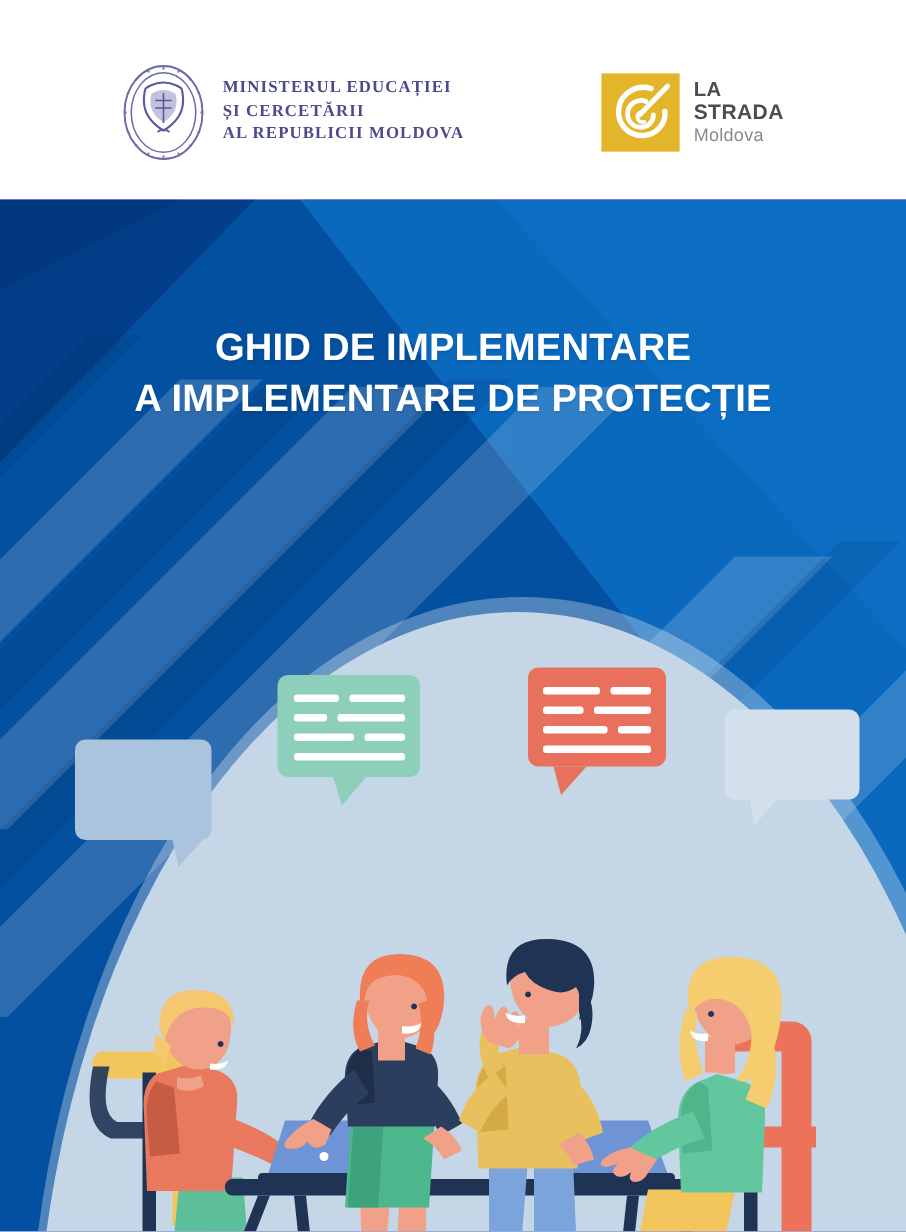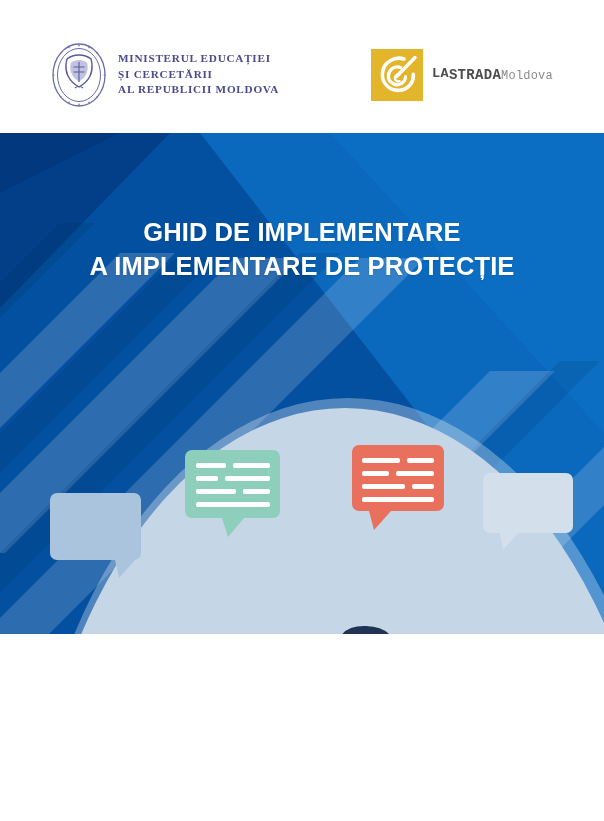--- a/index.html
+++ b/index.html
@@ -20,28 +20,28 @@
   .logo-ministry { display:flex; align-items:center; gap:11px; }
   .crest { width:56px; height:64px; flex:0 0 auto; }
   .ministry-text {
     color:#4a4a8c;
     font-family:"Liberation Serif", serif;
     font-size:11.2px; font-weight:bold; line-height:1.42;
     letter-spacing:.75px; white-space:nowrap;
   }
   .logo-lastrada { display:flex; align-items:center; gap:9px; }
   .ls-mark { width:52px; height:52px; flex:0 0 auto; background:#e2b52b; }
-  .ls-words { display:flex; line-height:1;font-family:Liberation Mono, monospace; }
+  .ls-words { display:flex; flex-direction:column; line-height:1; }
   .ls-la { color:#4d4d4d; font-size:13.5px; font-weight:bold; letter-spacing:.3px; }
   .ls-strada { color:#4d4d4d; font-size:14px; font-weight:bold; letter-spacing:.3px; margin-top:1px; }
   .ls-moldova { color:#8a8a8a; font-size:12px; margin-top:3px; letter-spacing:.2px; }
 
   
   .body-blue {
-    position:absolute; left:0; top:133px; width:604px; height:501px;
+    position:absolute; left:0; top:133px; width:604px; height:688px;
     background:#4c1d95; overflow:hidden;
   }
   .bg-svg { position:absolute; inset:0; width:604px; height:688px; display:block; }
 
   
   .title {
     position:absolute; left:0; top:83px; width:604px;
     text-align:center; color:#ffffff;
     font-size:25.5px; font-weight:bold; line-height:1.33;
     letter-spacing:.1px; z-index:6;

